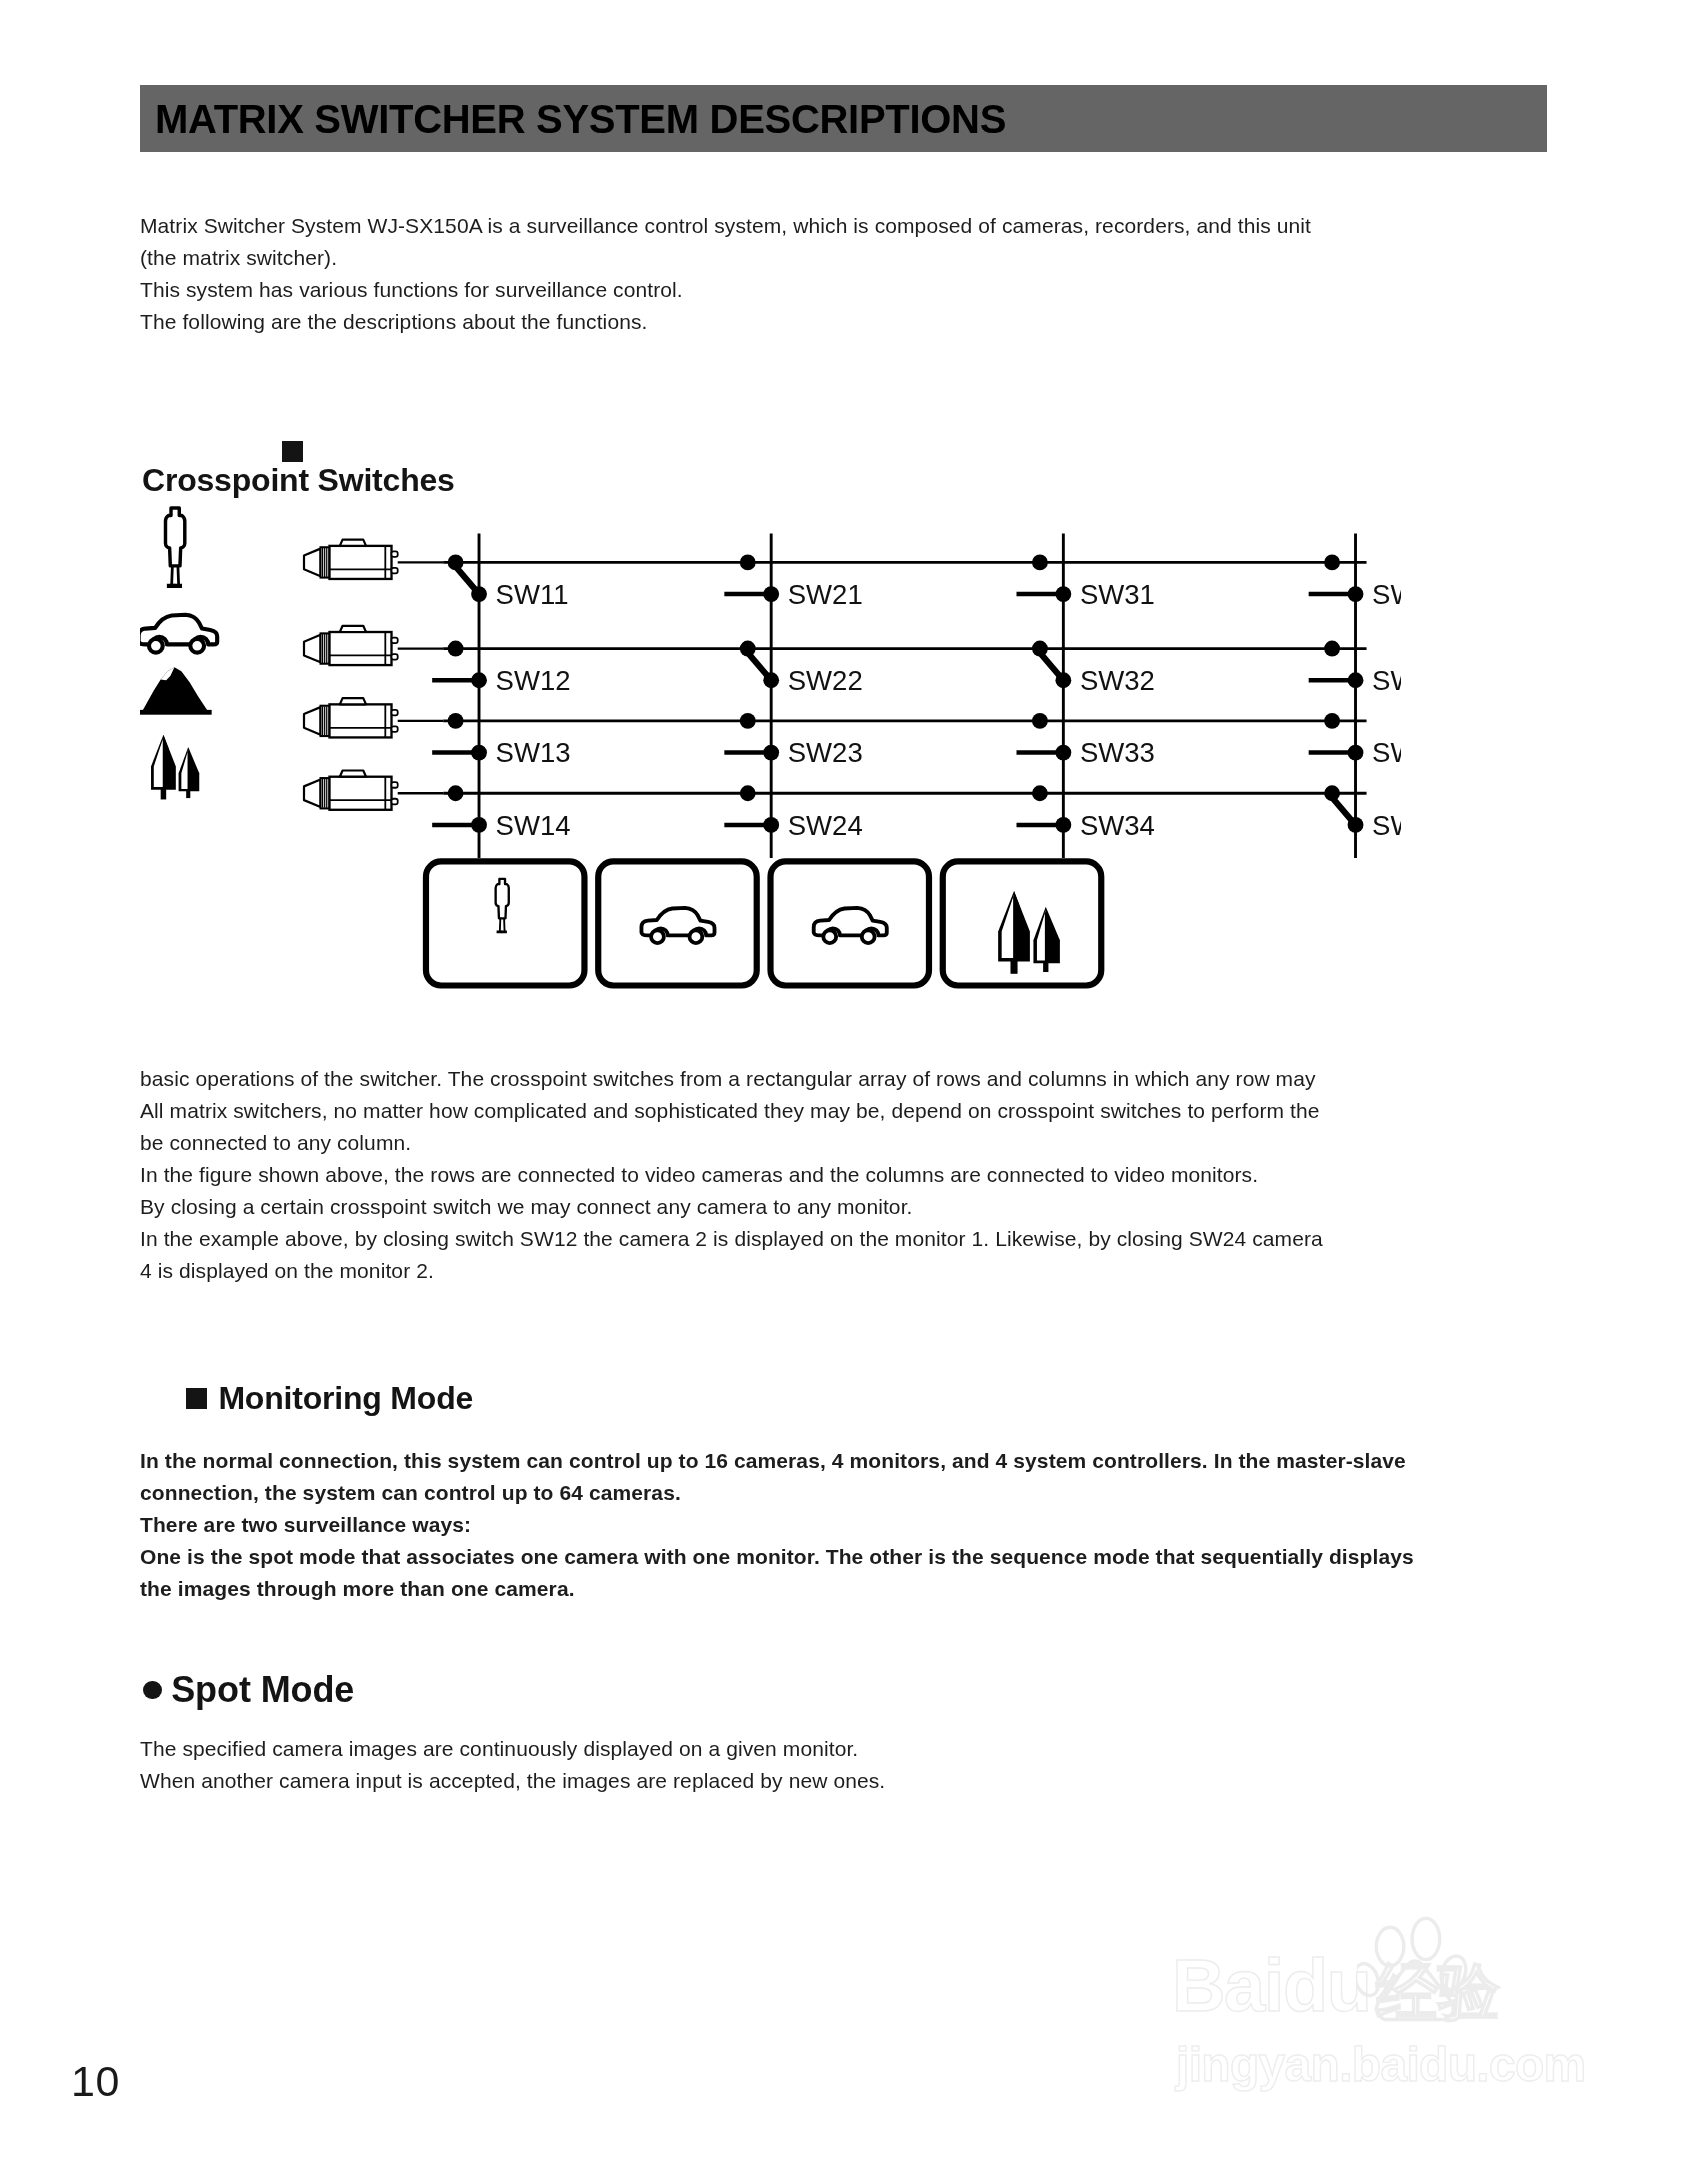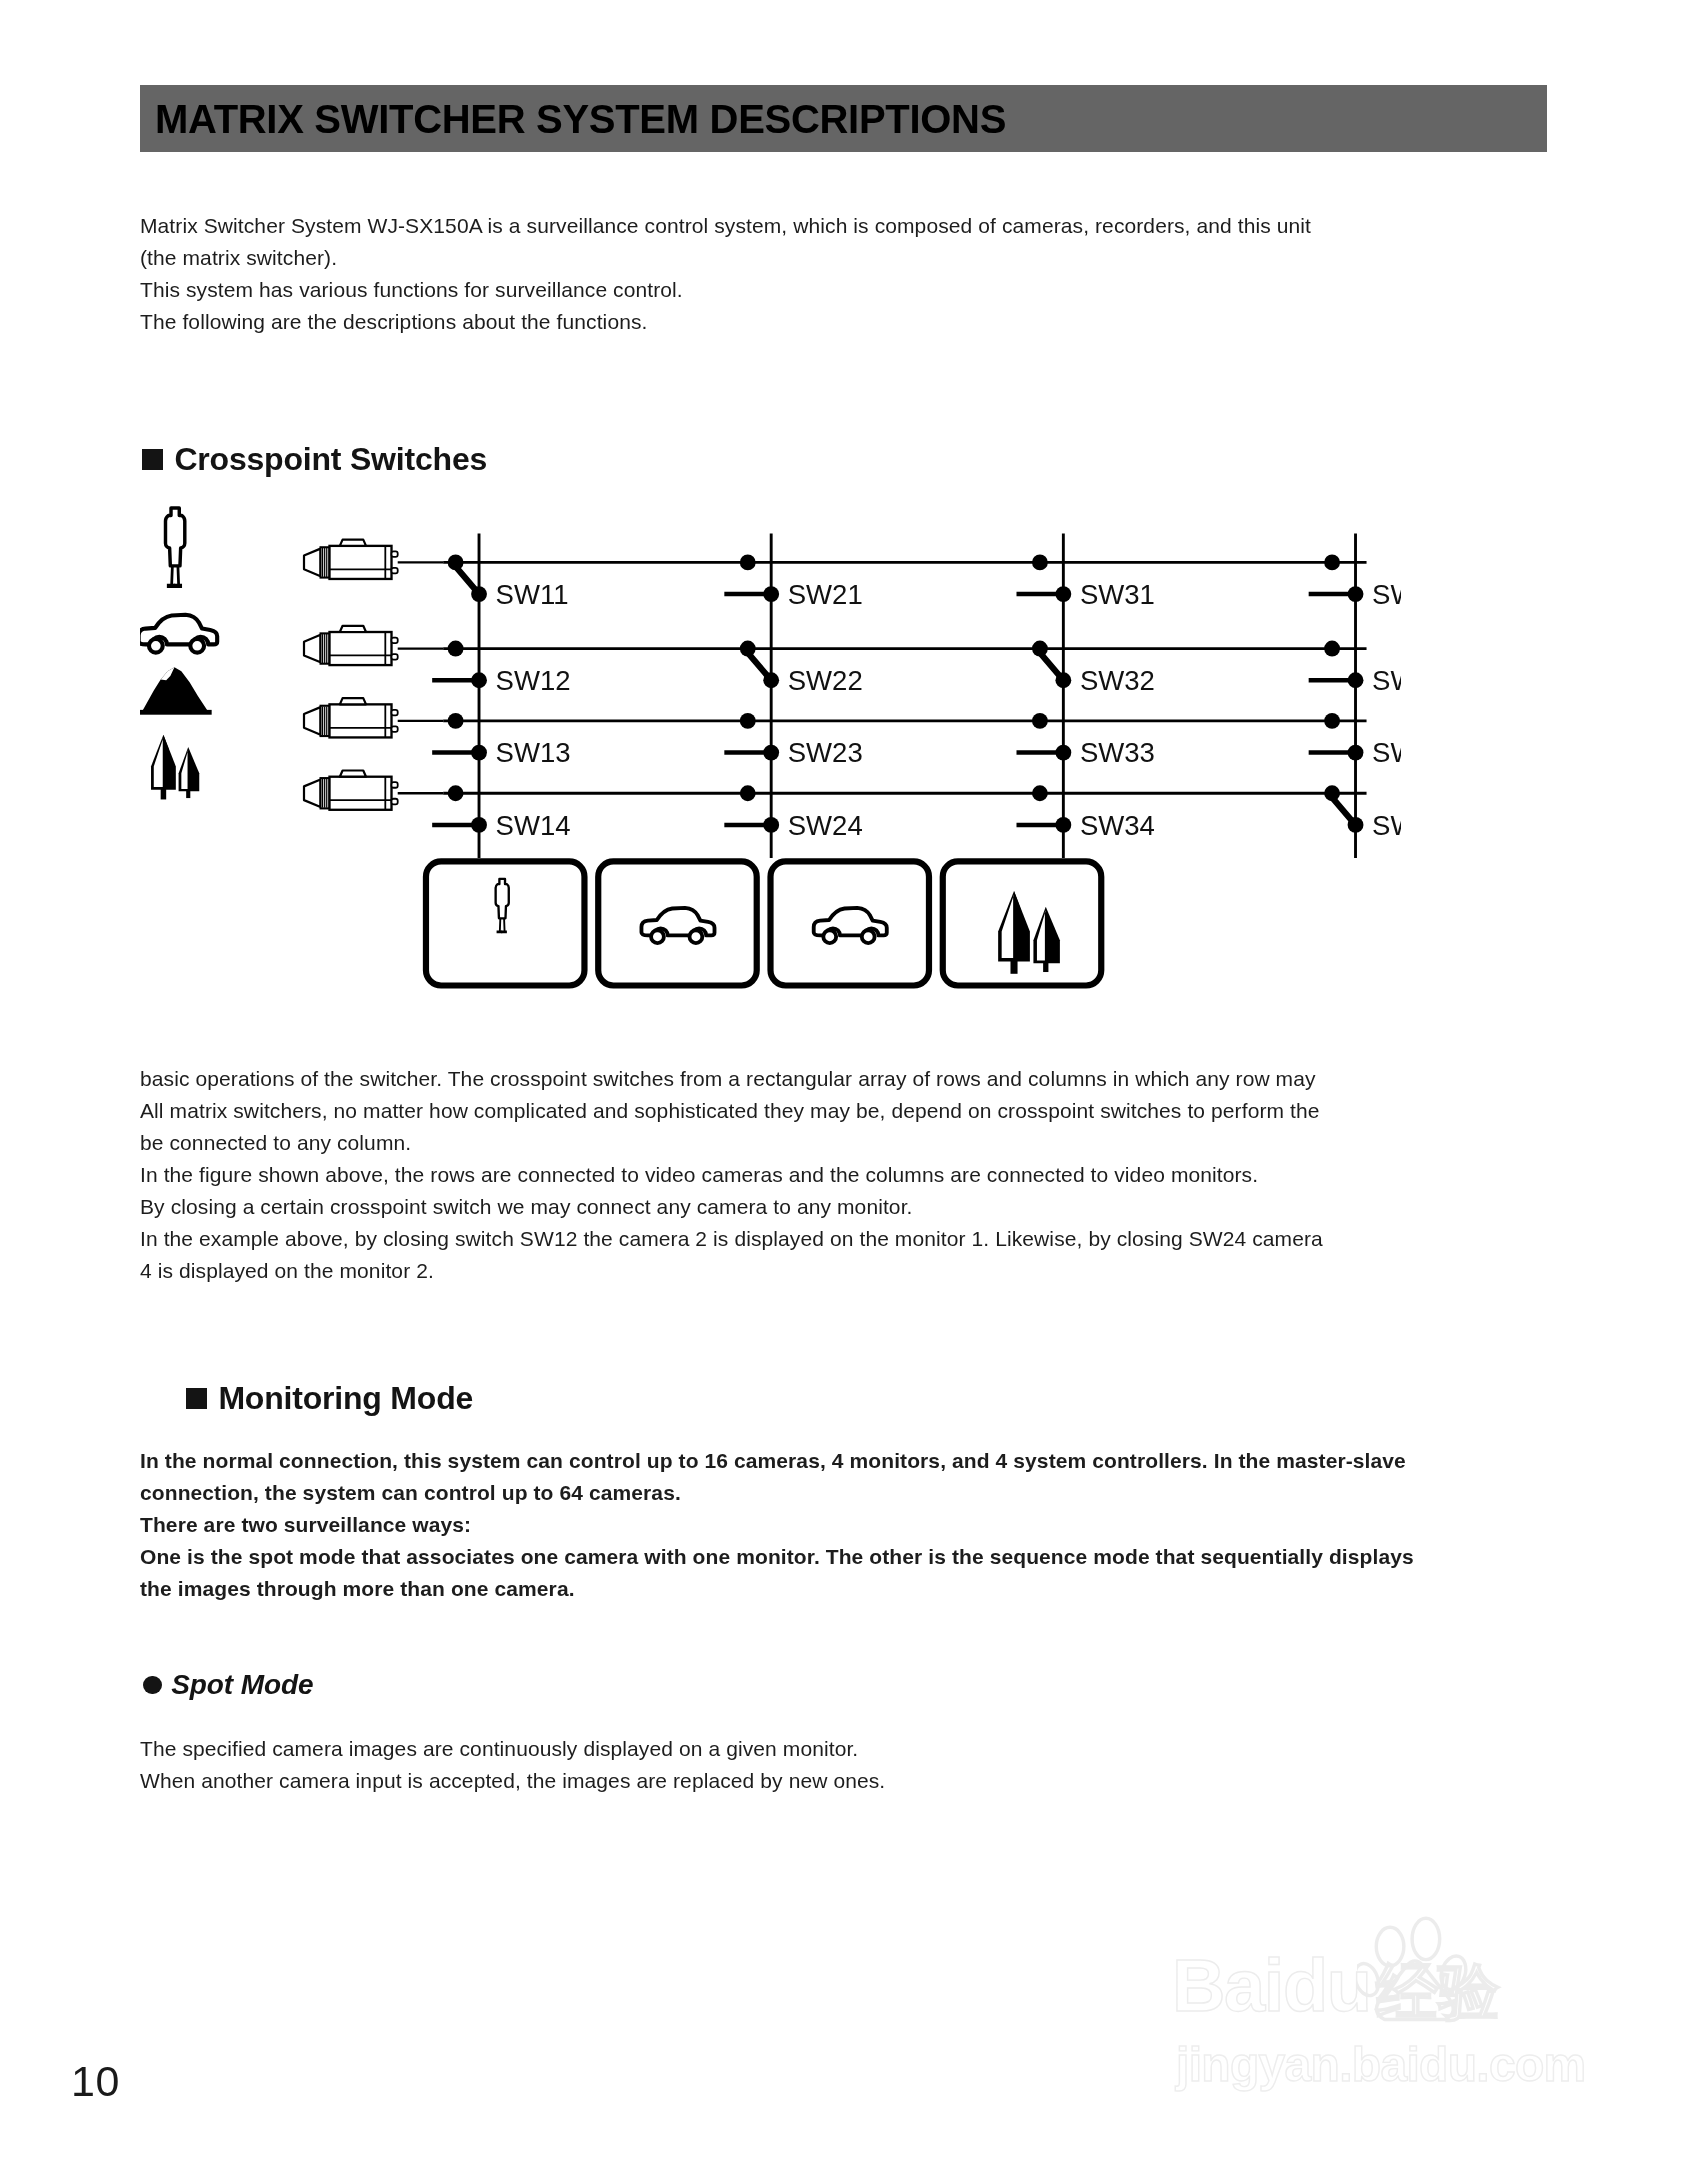--- a/index.html
+++ b/index.html
@@ -70,28 +70,27 @@
   .h2 .sq-bullet {
     display: inline-block;
     width: 20.7px;
     height: 20.7px;
     background: #141414;
     margin-right: 11.7px;
     flex: 0 0 auto;
   }
   .h3 {
     position: absolute;
-    font-size: 28px;
+    font-size: 36px;
     font-weight: bold;
     color: #141414;
     display: flex;
     align-items: center;
     white-space: nowrap;
     letter-spacing: -0.1px;
-    font-style: italic;
   }
   .h3 .dot-bullet {
     display: inline-block;
     width: 18.6px;
     height: 18.6px;
     border-radius: 50%;
     background: #141414;
     margin-right: 9.6px;
     flex: 0 0 auto;
   }
@@ -176,21 +175,21 @@
     <div class="header-title">MATRIX SWITCHER SYSTEM DESCRIPTIONS</div>
   </div>
 
   <div class="body-block" style="left:140px; top:210px; width:1409px;">
     <p>Matrix Switcher System WJ-SX150A is a surveillance control system, which is composed of cameras, recorders, and this unit</p>
     <p>(the matrix switcher).</p>
     <p>This system has various functions for surveillance control.</p>
     <p>The following are the descriptions about the functions.</p>
   </div>
 
-  <div class="h2" style="left:142px; top:441px;">
+  <div class="h2" style="left:142px; top:441px;flex-direction:column;">
     <span class="sq-bullet"></span>
     <span>Crosspoint Switches</span>
   </div>
 
   <div id="diagram">
     <svg width="1261" height="524" viewBox="0 0 1830 760" xmlns="http://www.w3.org/2000/svg">
       <defs>
 
         <g id="cam">
 

